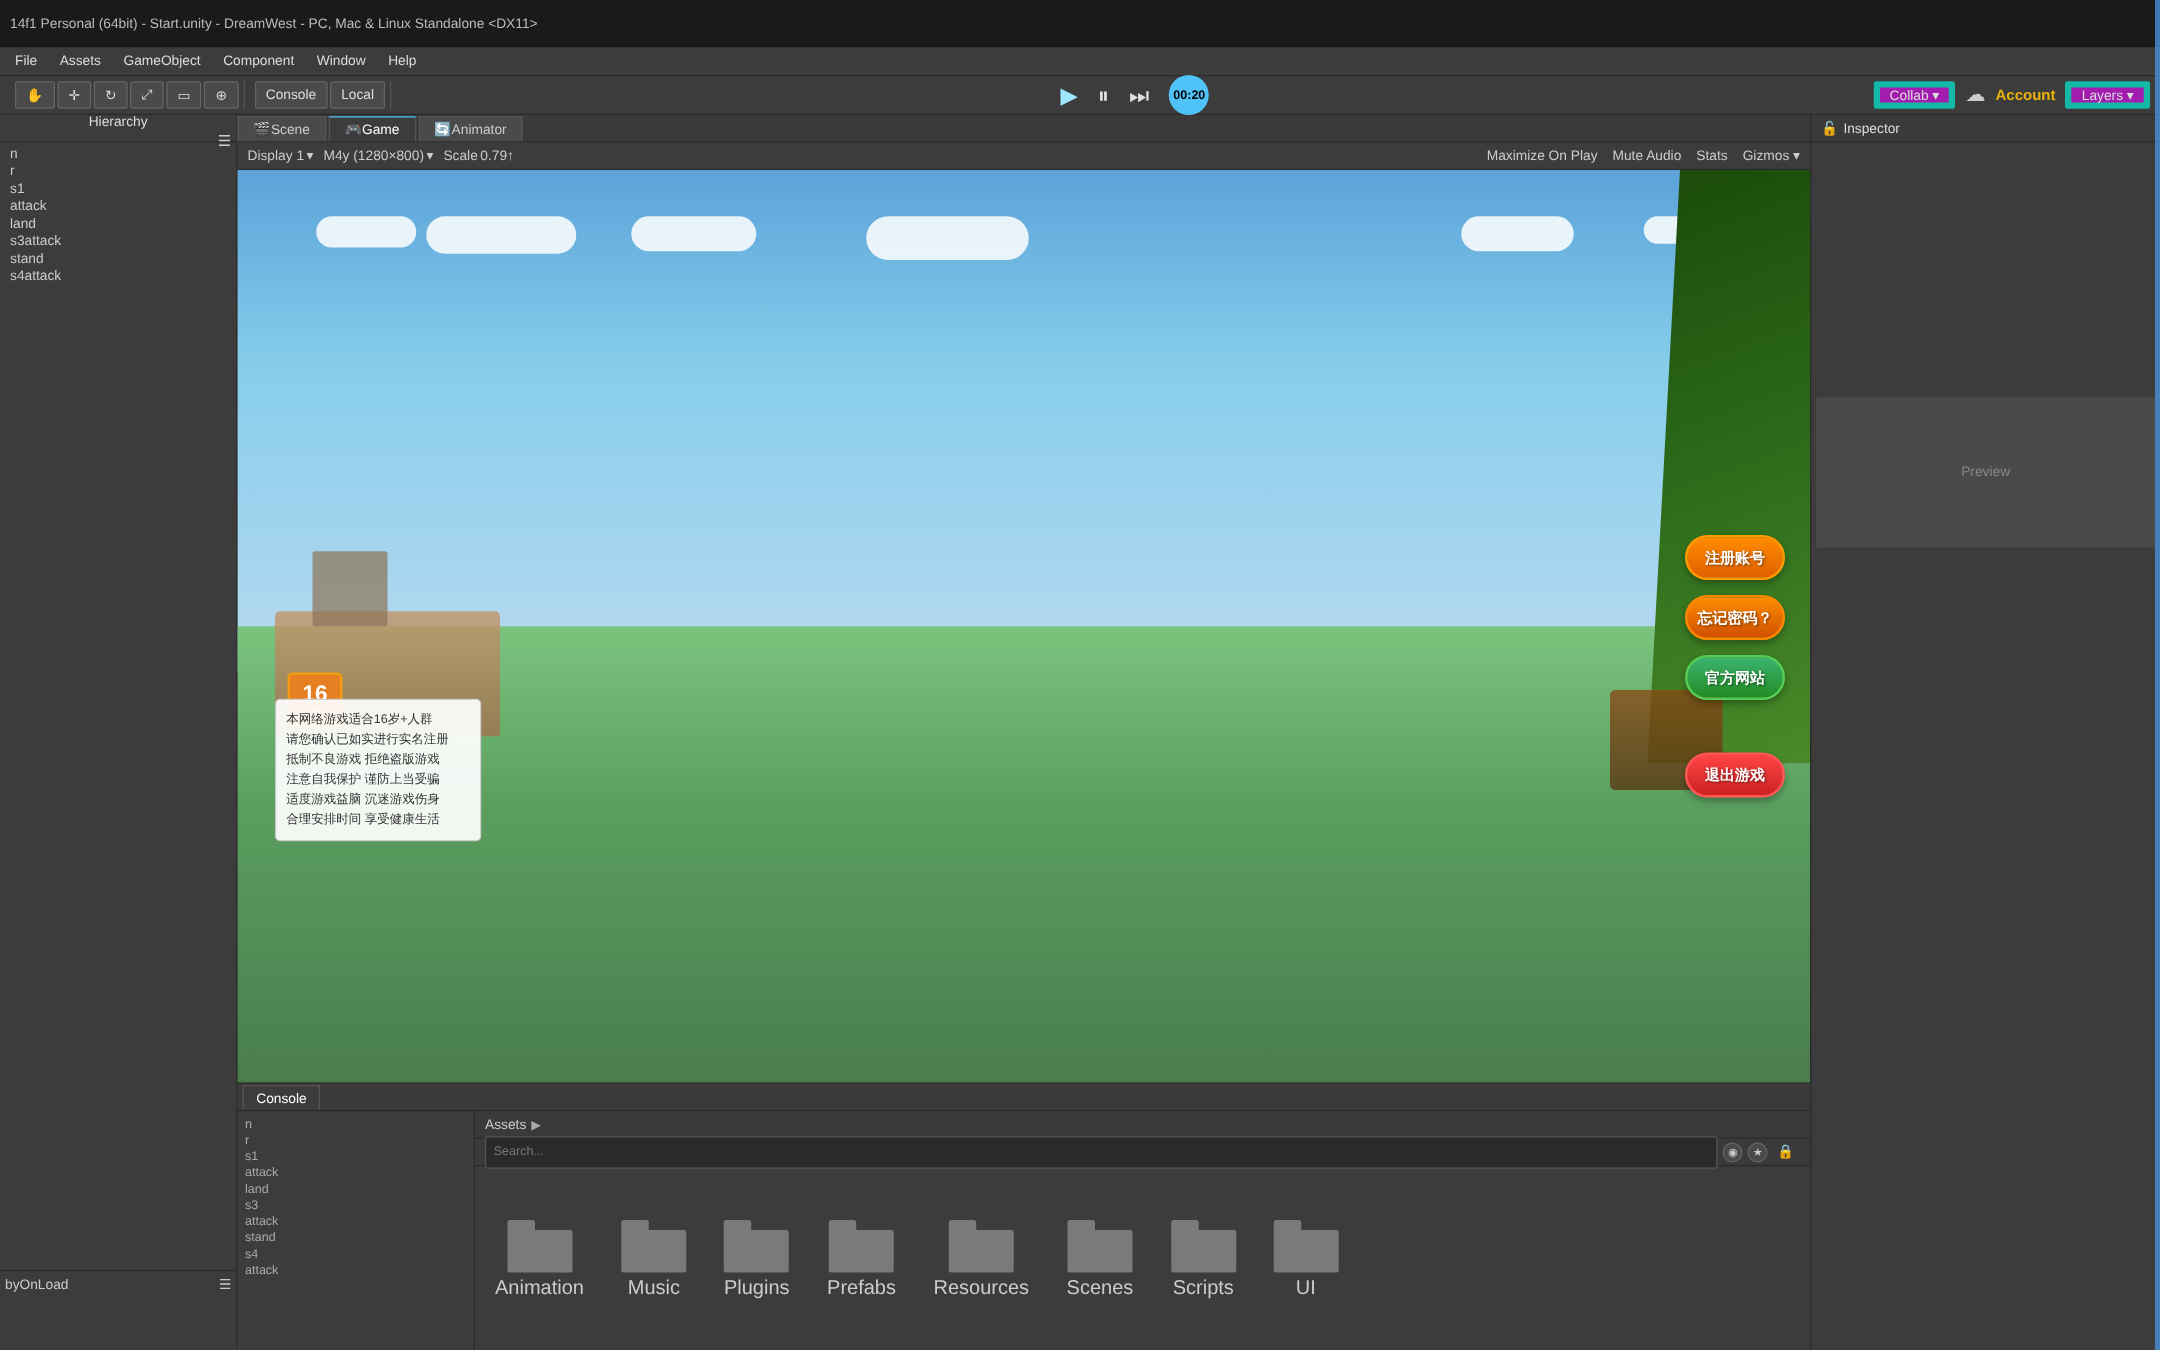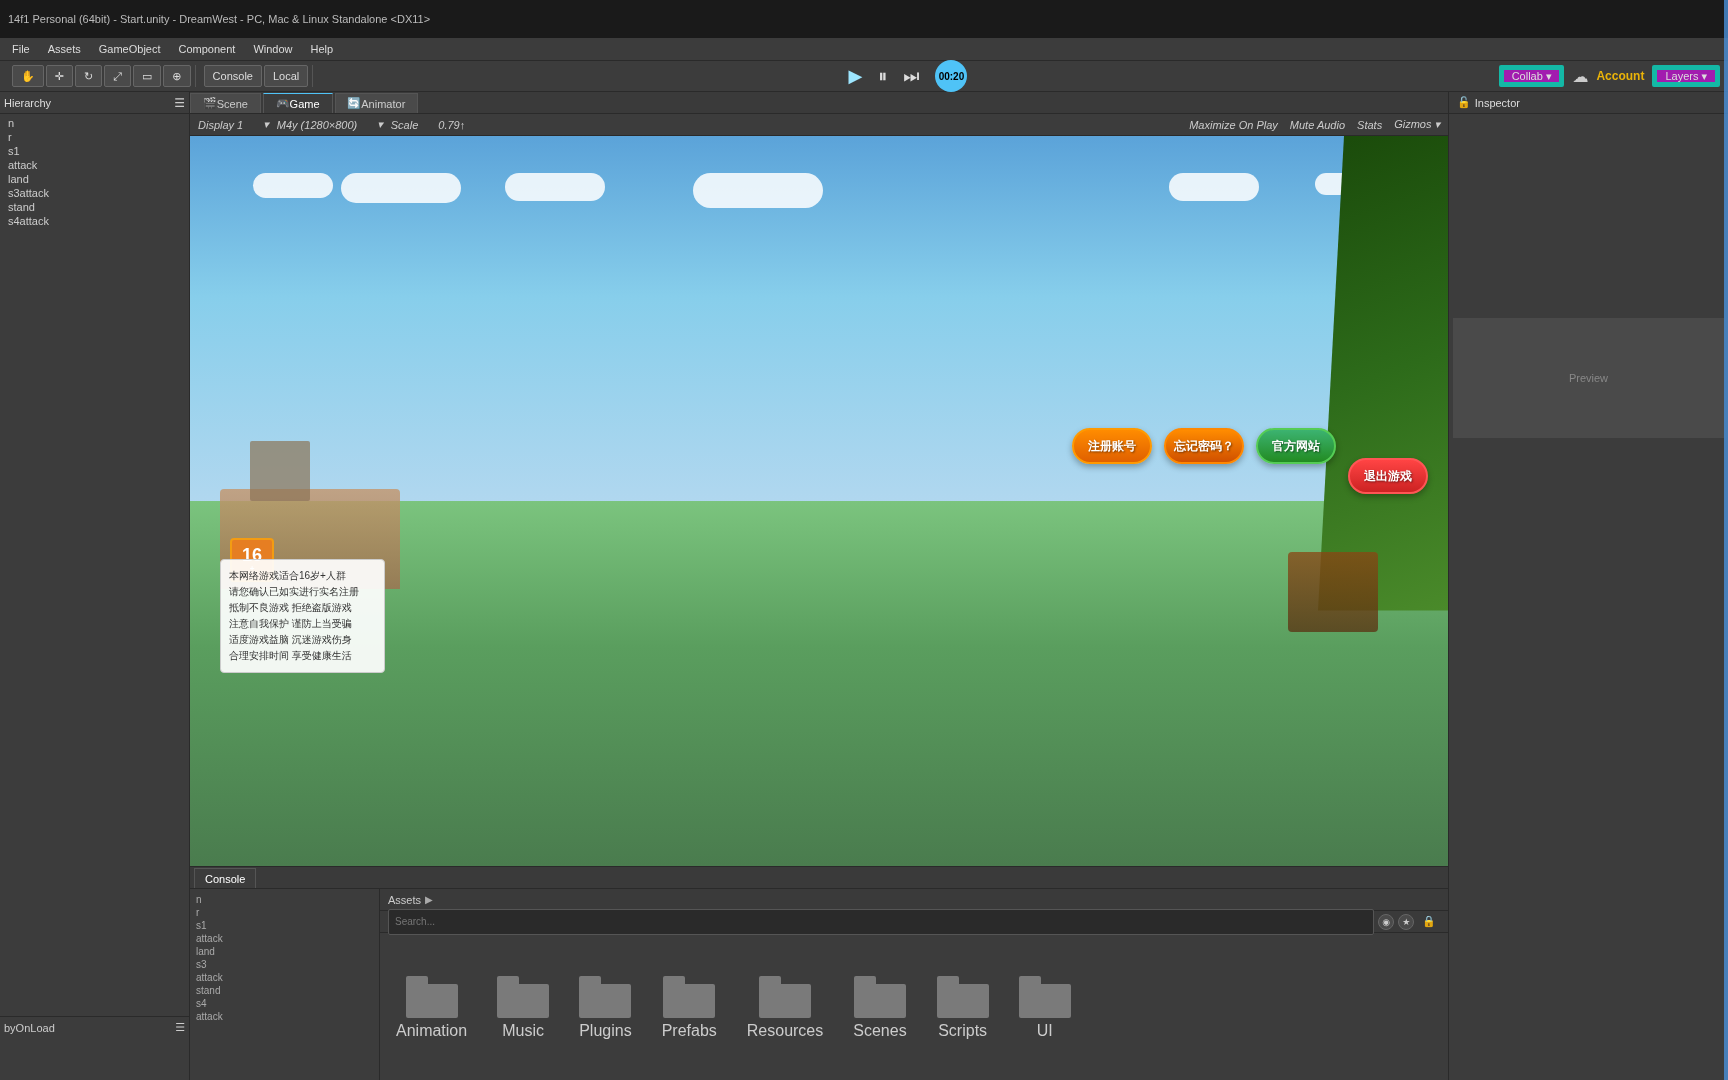--- a/index.html
+++ b/index.html
@@ -133,20 +133,21 @@
     }
 
     .sidebar-header {
       height: 22px;
       background: #3c3c3c;
       display: flex;
       align-items: center;
       padding: 0 4px;
       gap: 2px;
       border-bottom: 1px solid #2a2a2a;
+      flex-direction: column;
     }
 
     .sidebar-content {
       flex: 1;
       overflow-y: auto;
       font-size: 11px;
       padding: 2px;
     }
 
     
@@ -192,24 +193,23 @@
       align-items: center;
       padding: 0 8px;
       gap: 8px;
       border-bottom: 1px solid #2a2a2a;
       font-size: 11px;
     }
 
     .game-toolbar-item {
       display: flex;
       align-items: center;
-      gap: 20px;
+      gap: 2px;
       cursor: pointer;
       color: #ccc;
-      font-style: italic;
     }
 
     
     #game-canvas {
       flex: 1;
       background: #1a1a1a;
       position: relative;
       overflow: hidden;
     }
 
@@ -356,21 +356,21 @@
       box-shadow: 0 3px 8px rgba(0,0,0,0.4);
       margin-top: 4px;
     }
 
     
     .right-btns {
       position: absolute;
       right: 20px;
       top: 40%;
       display: flex;
-      flex-direction: row;
+      flex-direction: column;
       gap: 12px;
     }
 
     .side-btn {
       width: 80px;
       height: 36px;
       border-radius: 20px;
       border: none;
       font-size: 12px;
       font-weight: bold;

